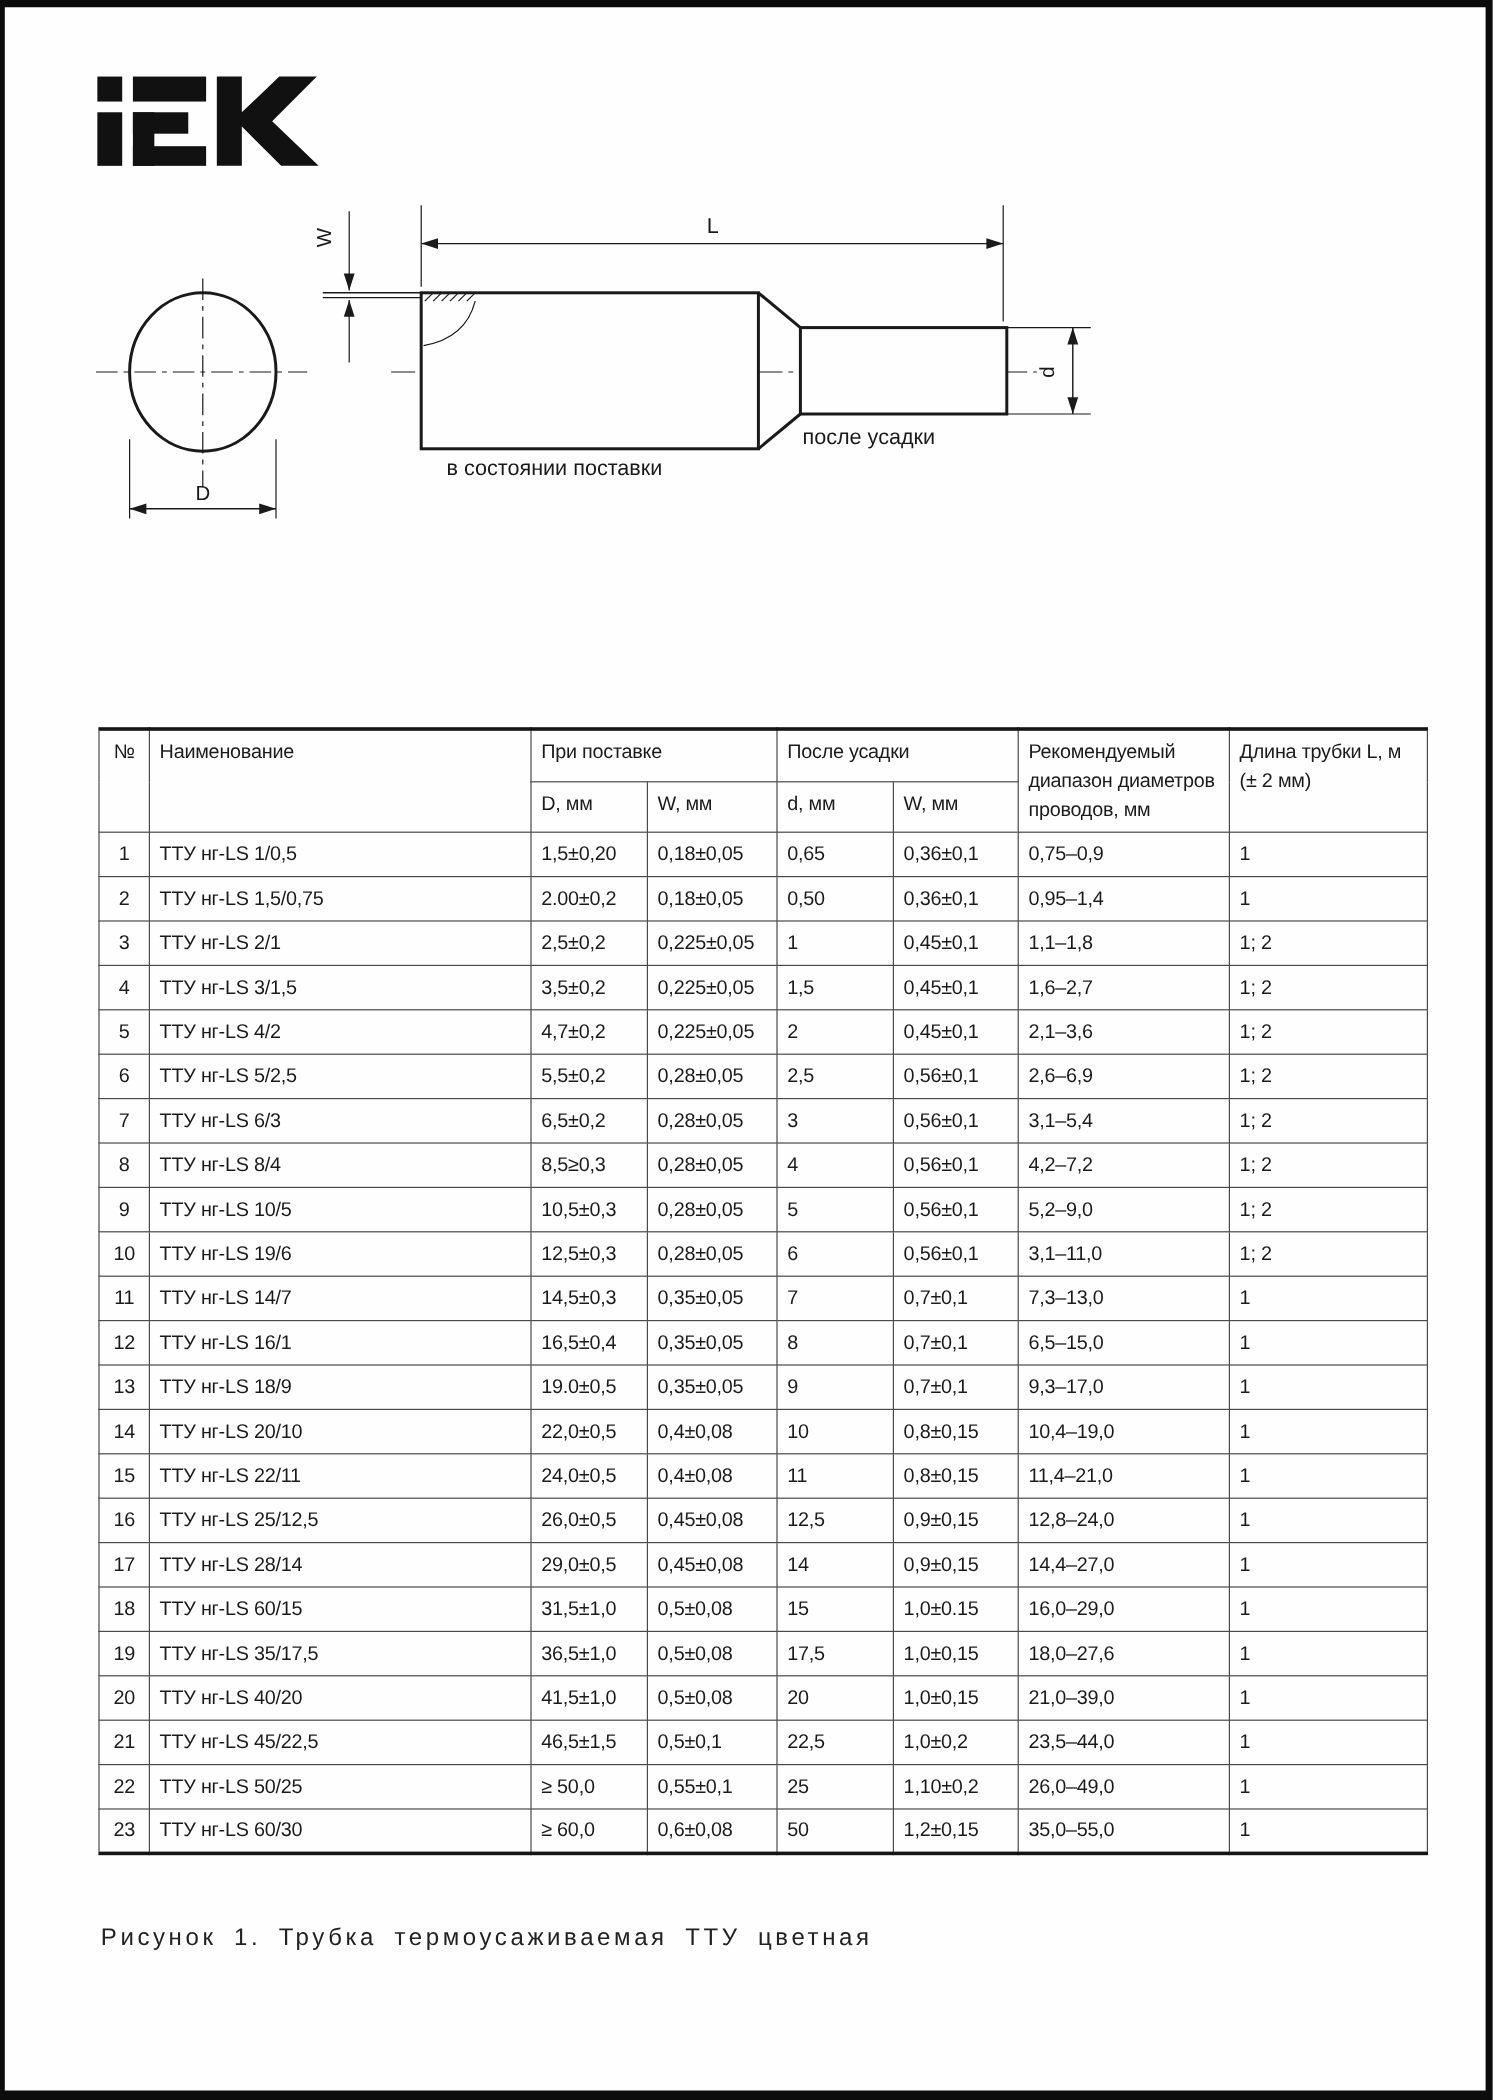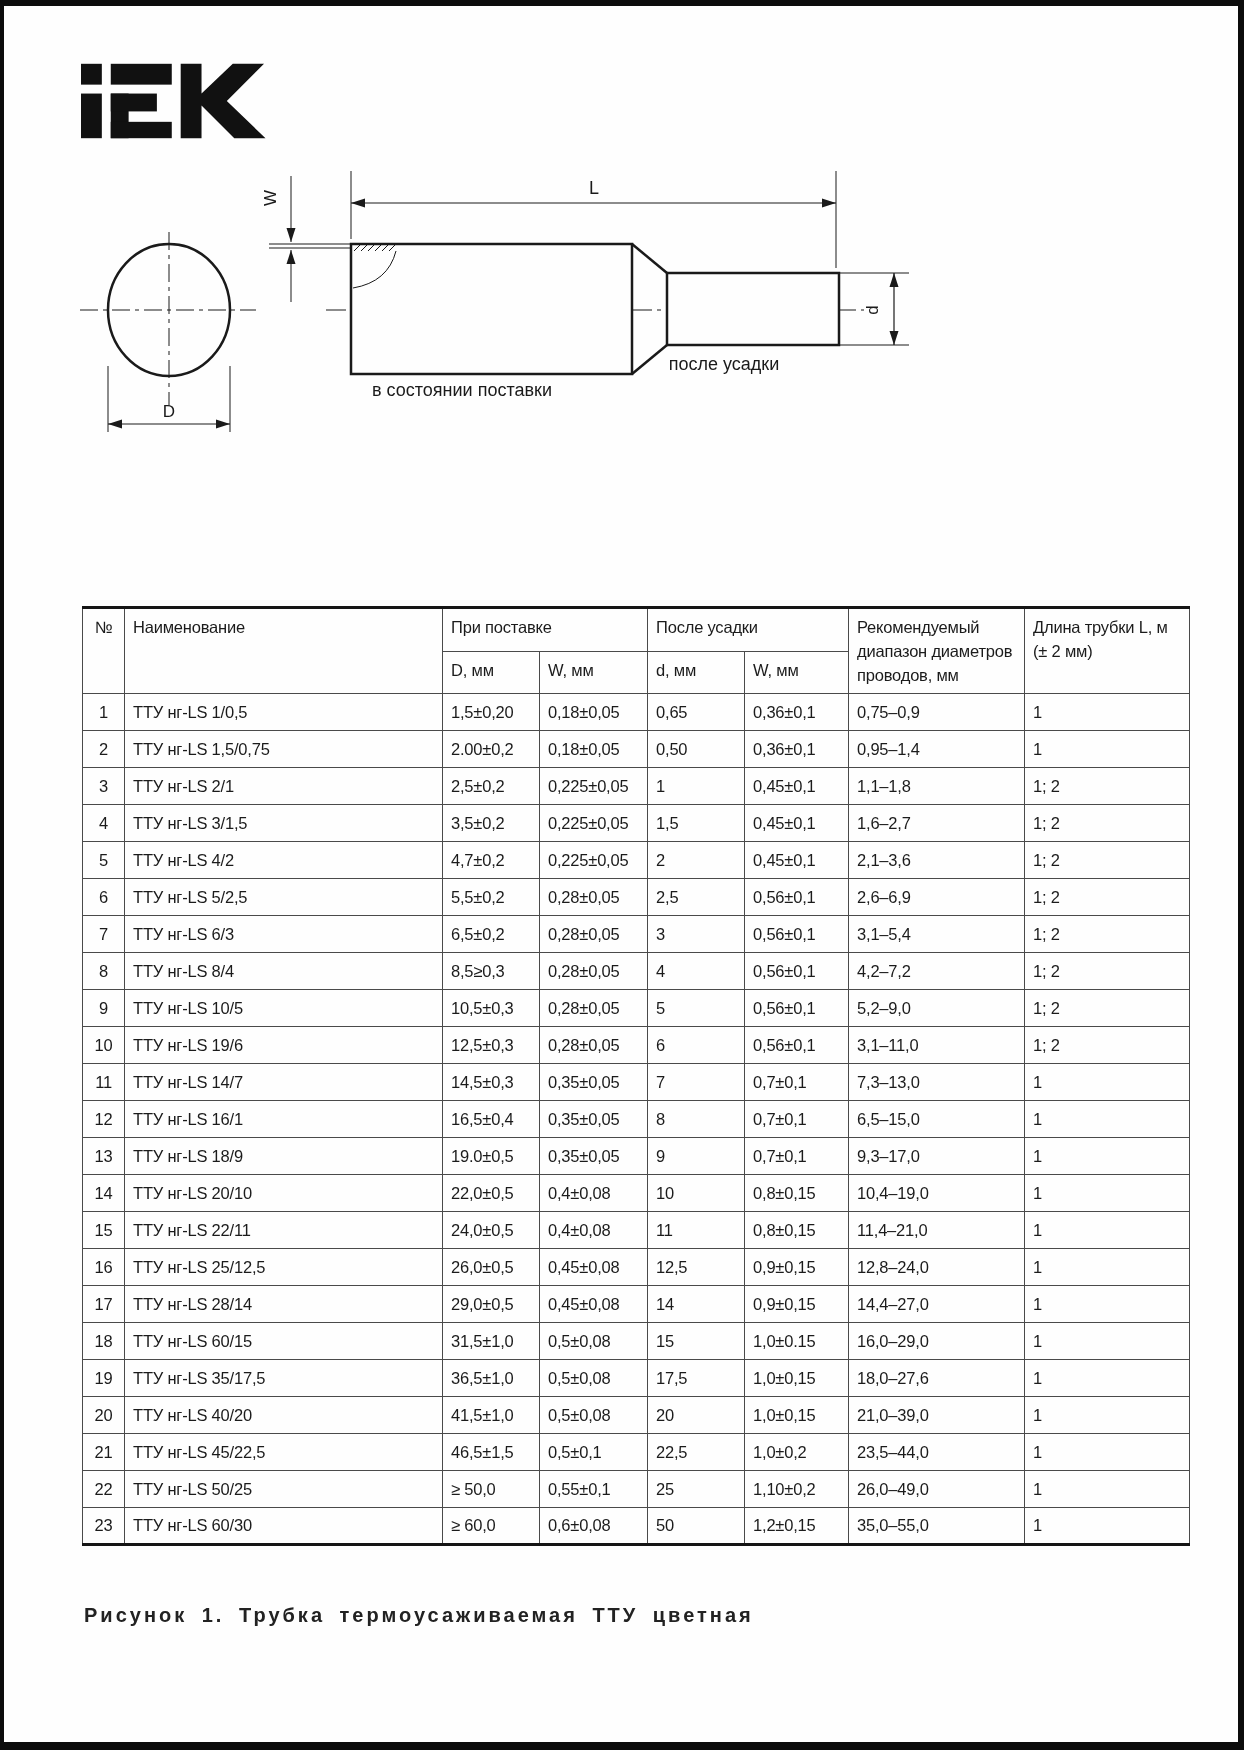--- a/index.html
+++ b/index.html
@@ -42,21 +42,20 @@
   table.spec tbody tr { height:37px; }
   table.spec tbody td { vertical-align:middle; }
   table.spec .c-num, table.spec tbody td.col-num { text-align:center; padding-left:2px; padding-right:2px; }
 
   .caption {
     position:absolute; left:80px; top:1598px;
     font-size:20px;
     letter-spacing:3px;
     word-spacing:6px;
     color:#222;
-    font-weight:bold;
   }
   svg text { font-family:"Liberation Sans","DejaVu Sans",sans-serif; }
 </style>
 </head>
 <body>
 
 <div class="page">
 
   <div class="logo-wrap">
     <svg width="186" height="86" viewBox="0 0 250 100">

